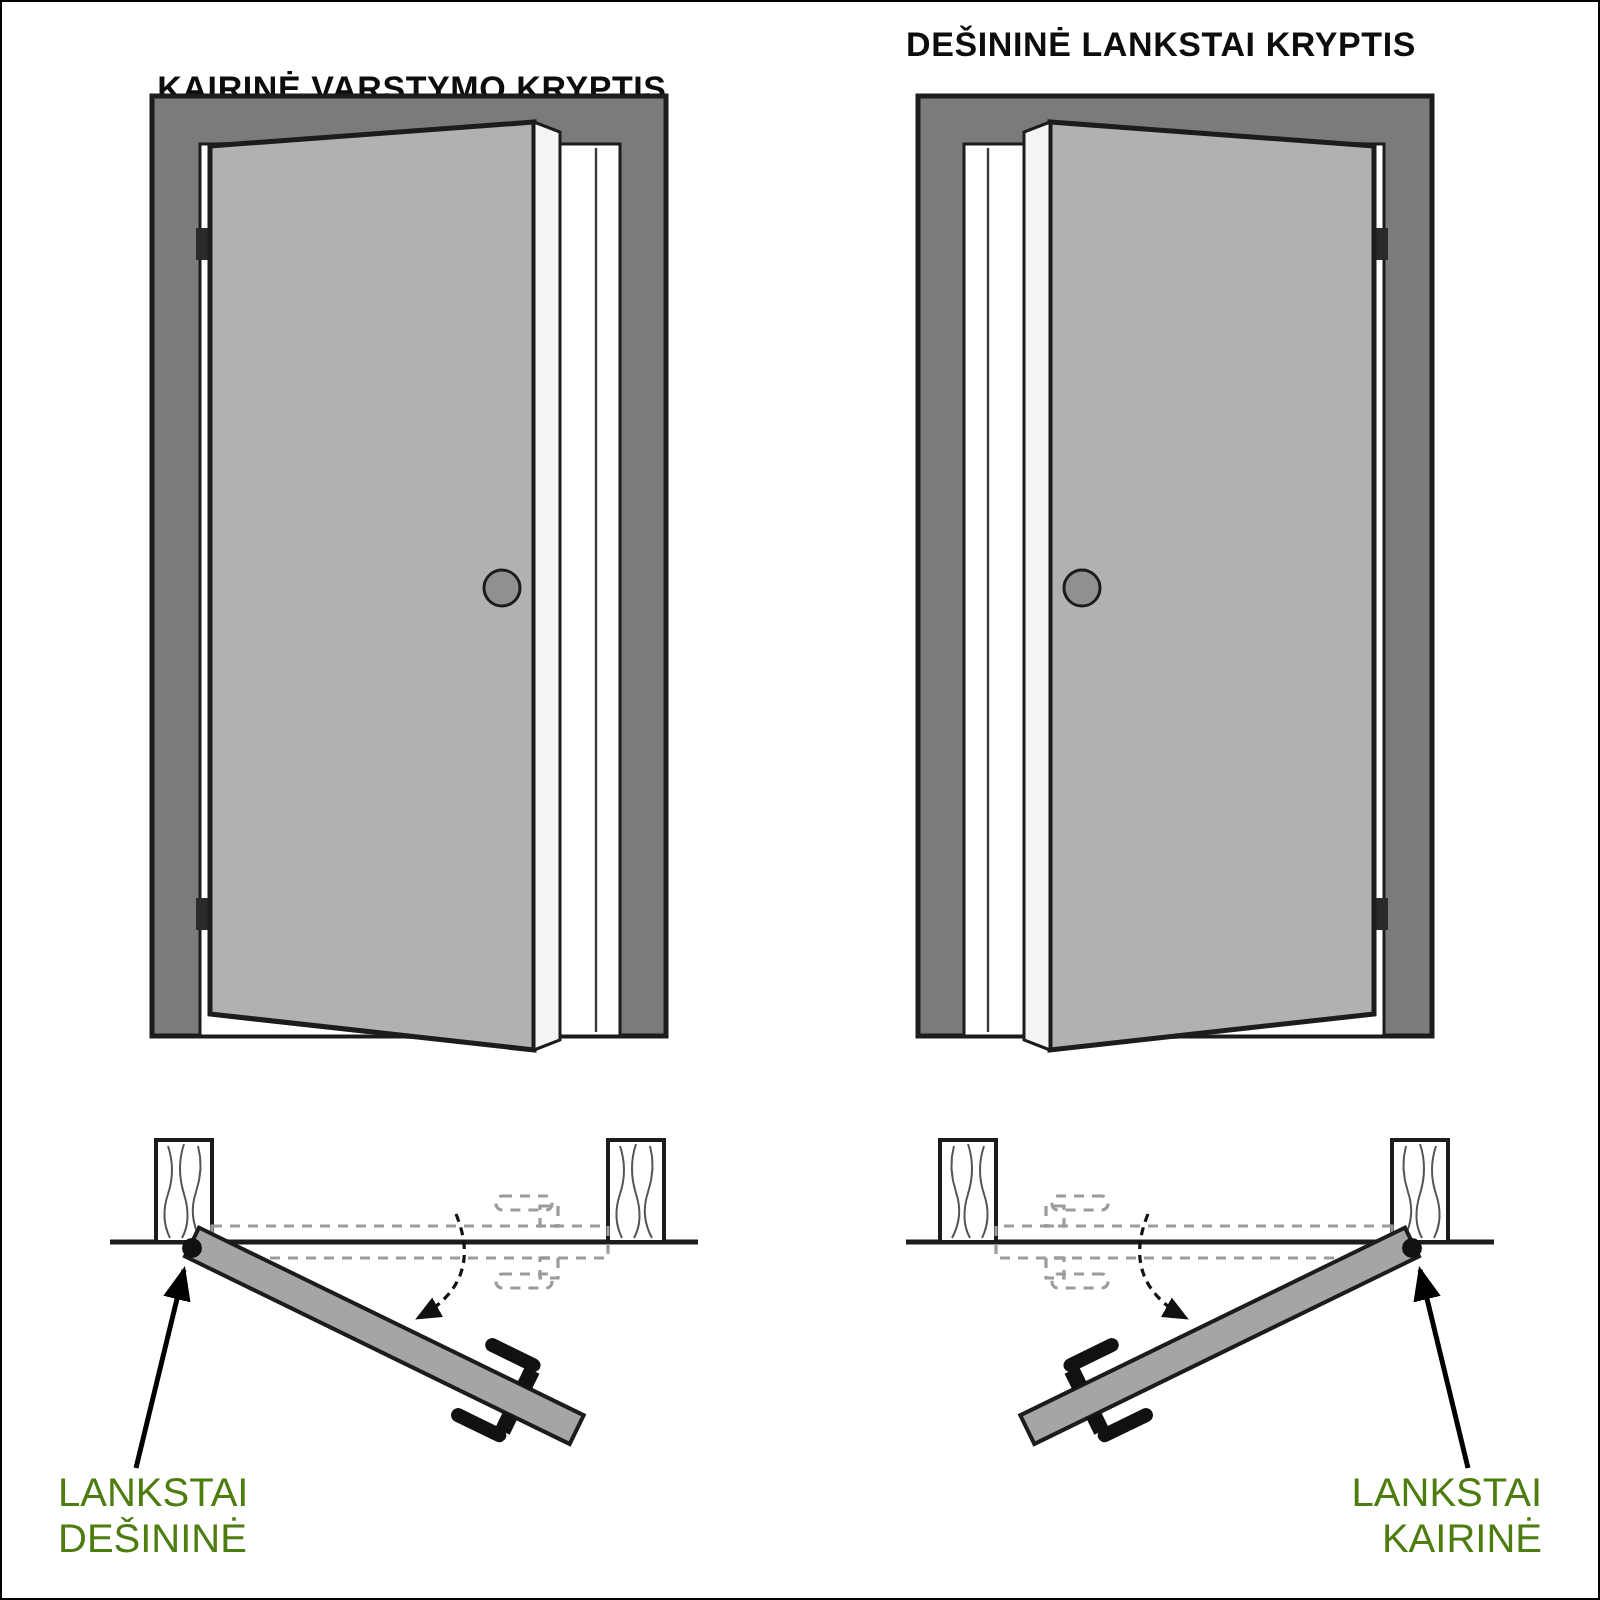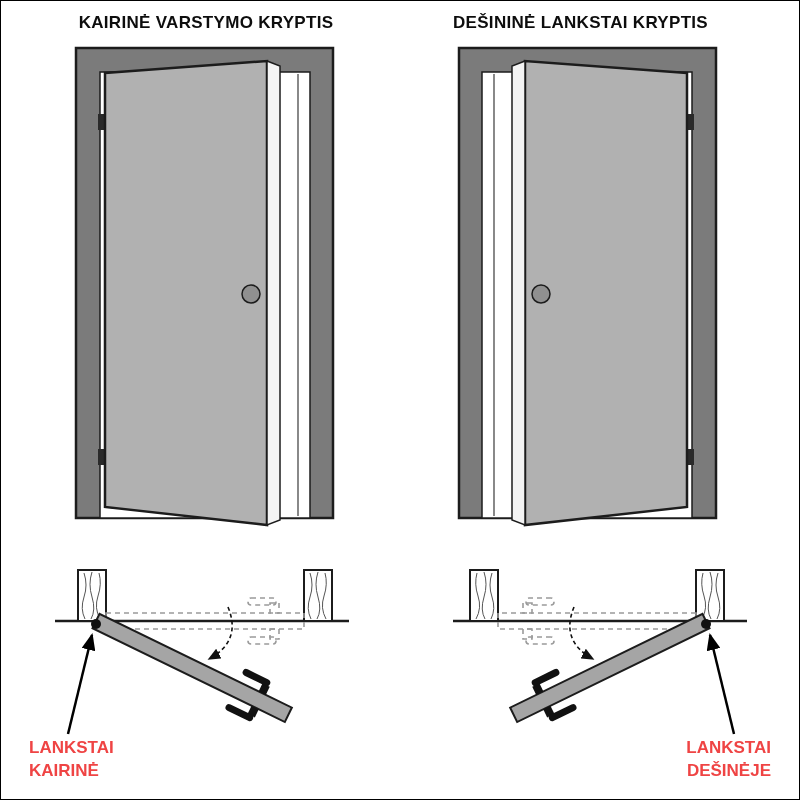--- a/index.html
+++ b/index.html
@@ -9,25 +9,25 @@
   html,body{margin:0;padding:0;background:#fff;}
   .page{
     position:relative; width:800px; height:800px; background:#fff;
     box-sizing:border-box; border:1px solid #000; overflow:hidden;
     font-family:"Liberation Sans", sans-serif;
   }
   .title{
     position:absolute; top:12px; font-weight:bold; font-size:17px;
     letter-spacing:.3px; color:#0d0d0d; text-align:center; white-space:nowrap;
   }
-  .title-left{left:0; width:410px;}
+  .title-left{left:0; width:410px;margin-top:22px;}
   .title-right{left:402px; width:355px;}
   .hinge-label{
-    position:absolute; top:735px; font-weight:bold; font-size:17px;
-    line-height:23px; color:#ef4444;
+    position:absolute; top:735px; font-weight:normal; font-size:20px;
+    line-height:23px; color:#4d7c0f;
   }
   .hinge-label-left{left:28px; text-align:left;}
   .hinge-label-right{right:28px; text-align:right;}
   .art{position:absolute;}
   .front-left{left:60px; top:40px;}
   .front-right{left:450px; top:40px;}
   .top-left{left:50px; top:556px;}
   .top-right{left:450px; top:556px;}
   .mirrored{transform:scaleX(-1);}
   
@@ -115,28 +115,28 @@
 
   <div class="title title-left">KAIRINĖ VARSTYMO KRYPTIS</div>
   <svg class="art front-left" width="280" height="500" viewBox="0 0 280 500">
       <use href="#front-art"></use>
     </svg>
   <svg class="art top-left" width="300" height="180" viewBox="0 0 300 180">
       <use href="#top-art"></use>
     </svg>
   <div class="hinge-label hinge-label-left">
     <div>LANKSTAI</div>
-    <div>KAIRINĖ</div>
+    <div>DEŠININĖ</div>
   </div>
 
   <div class="title title-right">DEŠININĖ LANKSTAI KRYPTIS</div>
   <svg class="art front-right mirrored" width="280" height="500" viewBox="0 0 280 500">
       <use href="#front-art"></use>
     </svg>
   <svg class="art top-right mirrored" width="300" height="180" viewBox="0 0 300 180">
       <use href="#top-art"></use>
     </svg>
   <div class="hinge-label hinge-label-right">
     <div>LANKSTAI</div>
-    <div>DEŠINĖJE</div>
+    <div>KAIRINĖ</div>
   </div>
 
 </div>
 
 </body></html>

